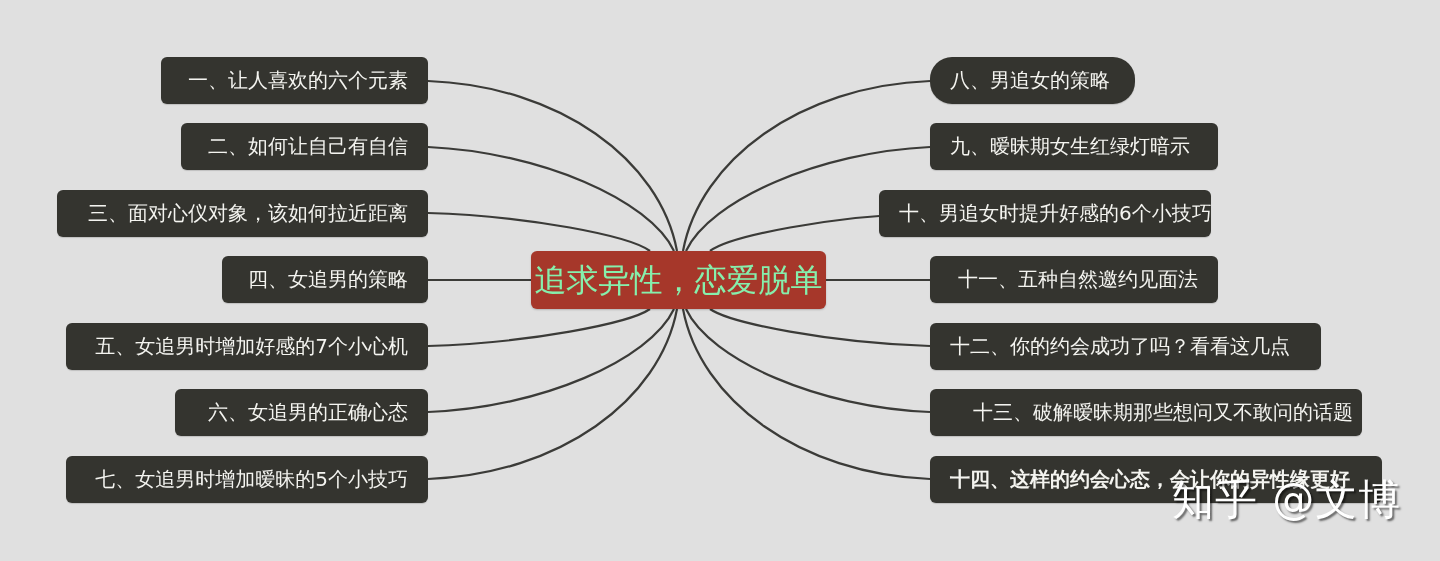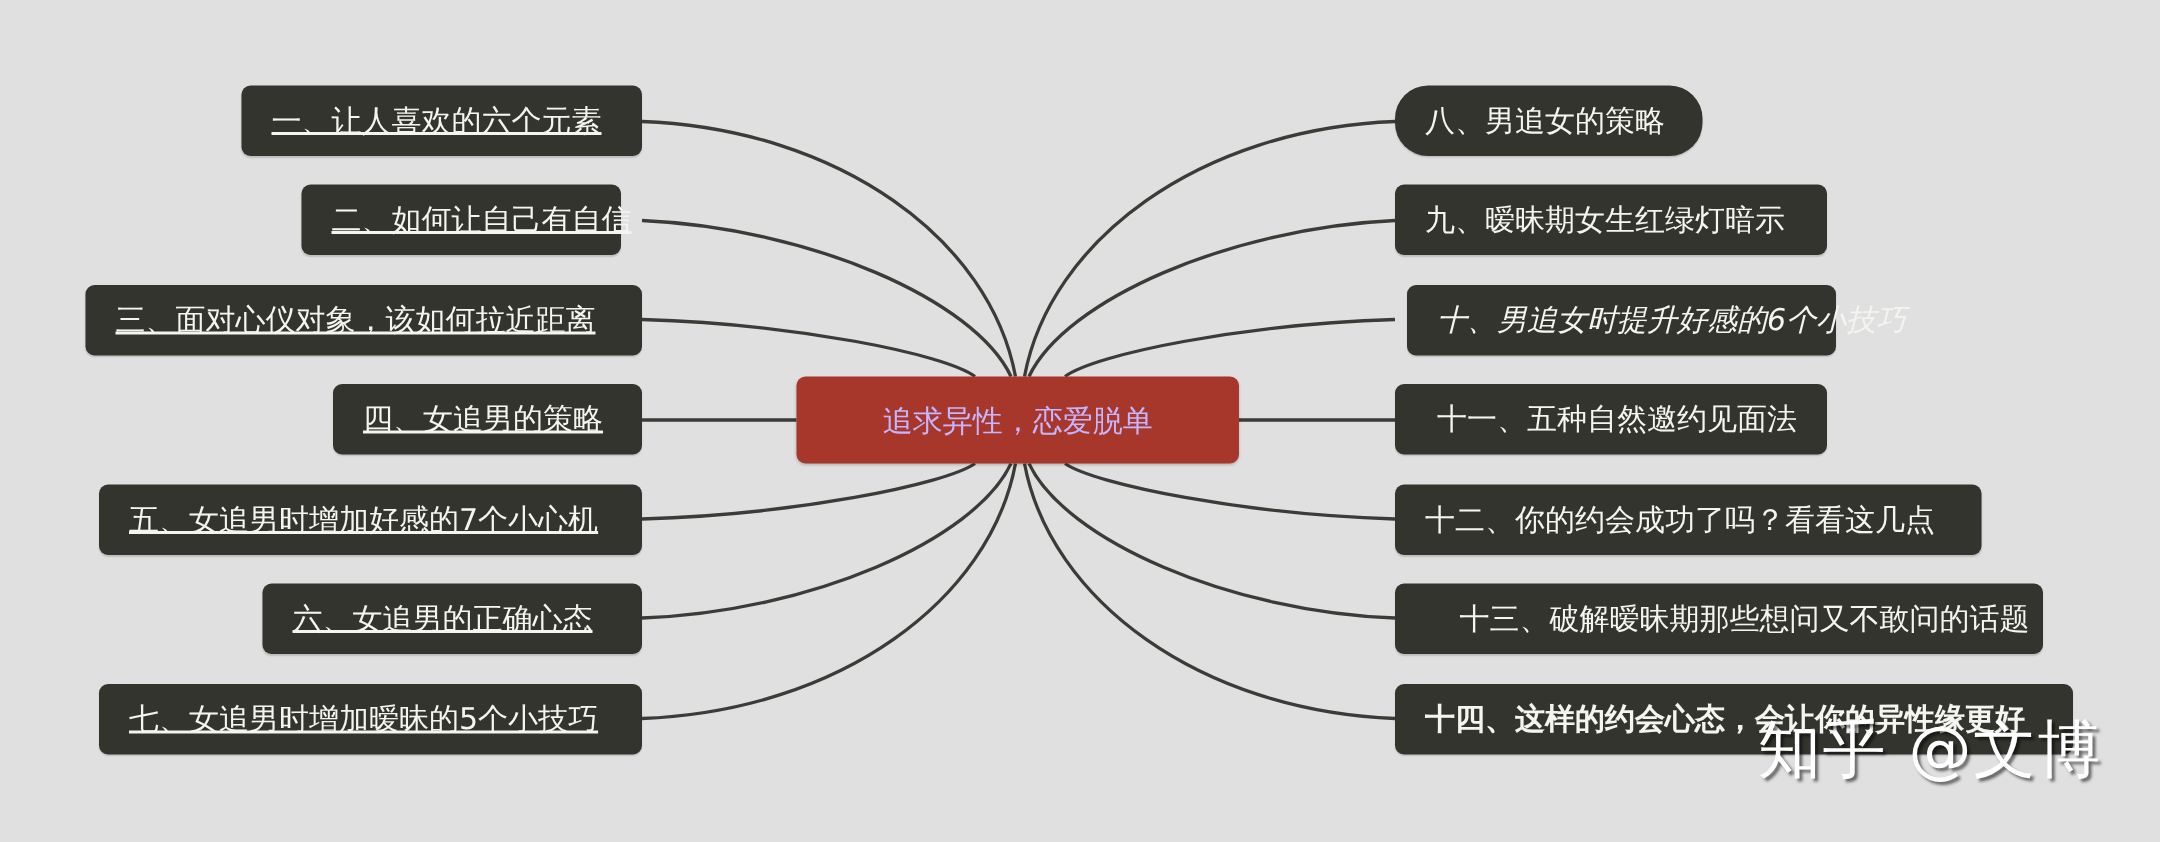--- a/index.html
+++ b/index.html
@@ -17,30 +17,30 @@
       background: #34342f;
       color: #f4f4f0;
       border-radius: 6px;
       font-size: 20px;
       line-height: 47px;
       white-space: nowrap;
       box-sizing: border-box;
       padding: 0 20px;
       box-shadow: 0 1px 1px rgba(0,0,0,0.15);
     }
-    .node.left { text-align: left; text-decoration: underline; }
+    .node.left { text-align: right; }
     .node.right { text-align: left; }
     .center-node {
       position: absolute;
       left: 531px; top: 251px;
       width: 295px; height: 58px;
       background: #a6372a;
-      color: #c4b5fd;
+      color: #86efac;
       border-radius: 6px;
-      font-size: 20px;
+      font-size: 32px;
       line-height: 58px;
       text-align: center;
       box-shadow: 0 1px 2px rgba(0,0,0,0.2);
     }
     .watermark {
       position: absolute;
       left: 1172px; top: 472px;
       font-size: 42px;
       color: #ffffff;
       text-shadow: 2px 2px 2px rgba(0,0,0,0.55);
@@ -66,30 +66,30 @@
     <path d="M930,147 C820,152 710,200 686,251"></path>
     <path d="M930,213 C830,216 730,236 710,251"></path>
     <path d="M826,280 L930,280"></path>
     <path d="M930,346 C830,343 730,323 710,309"></path>
     <path d="M930,412 C820,408 710,360 686,309"></path>
     <path d="M930,479 C800,474 700,400 683,309"></path>
   </g>
 </svg>
 
 <div class="node left" style="left:161px; top:57px; width:267px;">一、让人喜欢的六个元素</div>
-<div class="node left" style="left:181px; top:123px; width:213px;margin-left:20px;">二、如何让自己有自信</div>
+<div class="node left" style="left:181px; top:123px; width:247px;">二、如何让自己有自信</div>
 <div class="node left" style="left:57px; top:190px; width:371px;">三、面对心仪对象，该如何拉近距离</div>
 <div class="node left" style="left:222px; top:256px; width:206px;">四、女追男的策略</div>
 <div class="node left" style="left:66px; top:323px; width:362px;">五、女追男时增加好感的7个小心机</div>
 <div class="node left" style="left:175px; top:389px; width:253px;">六、女追男的正确心态</div>
 <div class="node left" style="left:66px; top:456px; width:362px;">七、女追男时增加暧昧的5个小技巧</div>
 
 <div class="center-node">追求异性，恋爱脱单</div>
 
 <div class="node right" style="left:930px; top:57px; width:205px;border-radius:22px;">八、男追女的策略</div>
 <div class="node right" style="left:930px; top:123px; width:288px;">九、暧昧期女生红绿灯暗示</div>
-<div class="node right" style="left:938px; top:190px; width:286px;font-style:italic;">十、男追女时提升好感的6个小技巧</div>
+<div class="node right" style="left:879px; top:190px; width:332px;">十、男追女时提升好感的6个小技巧</div>
 <div class="node right" style="left:930px; top:256px; width:288px;text-align:right;">十一、五种自然邀约见面法</div>
 <div class="node right" style="left:930px; top:323px; width:391px;">十二、你的约会成功了吗？看看这几点</div>
 <div class="node right" style="left:930px; top:389px; width:432px;padding-left:43px;">十三、破解暧昧期那些想问又不敢问的话题</div>
 <div class="node right" style="left:930px; top:456px; width:452px;font-weight:bold;">十四、这样的约会心态，会让你的异性缘更好</div>
 
 <div class="watermark">知乎 @文博</div>
 
 </body></html>

